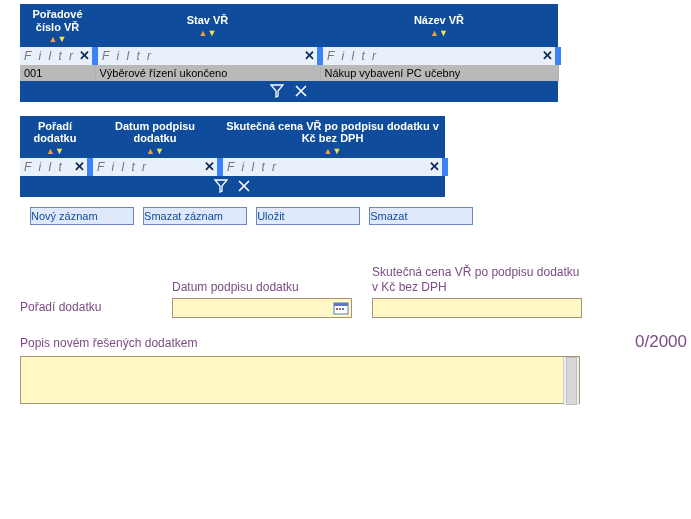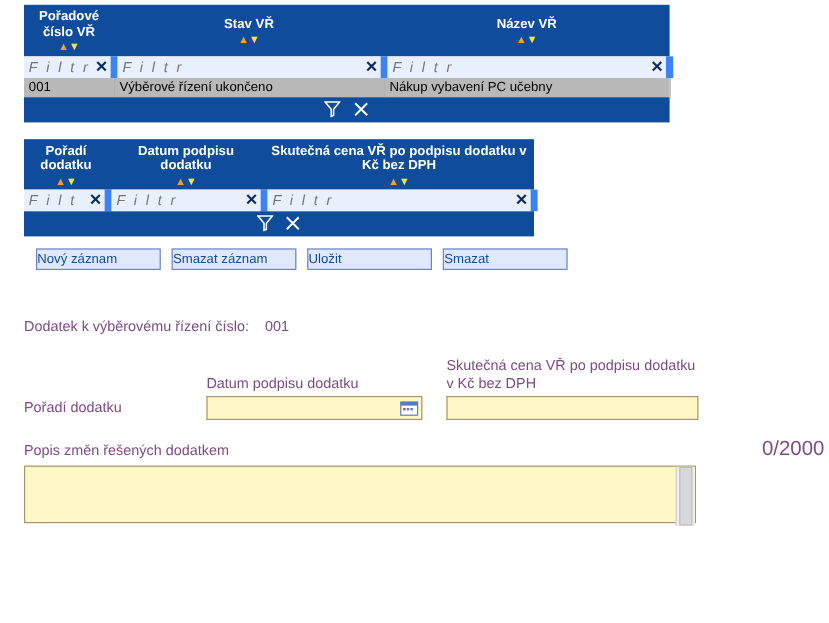--- a/index.html
+++ b/index.html
@@ -271,24 +271,20 @@
     </table>
 
 <div class="btnrow">
   <span class="btn">Nový záznam</span>
   <span class="btn">Smazat záznam</span>
   <span class="btn">Uložit</span>
   <span class="btn">Smazat</span>
 </div>
 
 <div class="formarea">
-  <div class="titleline">
-    <span>Dodatek k výběrovému řízení číslo:</span>
-    <span class="num">001</span>
-  </div>
 
   <div class="formcols">
     <div class="col1">
       <span class="flabel">Pořadí dodatku</span>
     </div>
     <div class="col2">
       <span class="flabel">Datum podpisu dodatku</span>
       <div class="datefield">
         <input class="yellow" style="">
         <span class="cal">
@@ -302,21 +298,21 @@
         </span>
       </div>
     </div>
     <div class="col3">
       <span class="flabel">Skutečná cena VŘ po podpisu dodatku v Kč bez DPH</span>
       <input class="yellow" style="">
     </div>
   </div>
 
   <div class="descrow">
-    <span class="desclbl">Popis změn řešených dodatkem</span>
+    <span class="desclbl">Popis novém řešených dodatkem</span>
     <span class="counter">0/2000</span>
   </div>
 
   <div class="tawrap">
     <textarea class="ta" style=""></textarea>
     <div class="sb">
           <div class="th"></div>
         </div>
   </div>
 </div>

